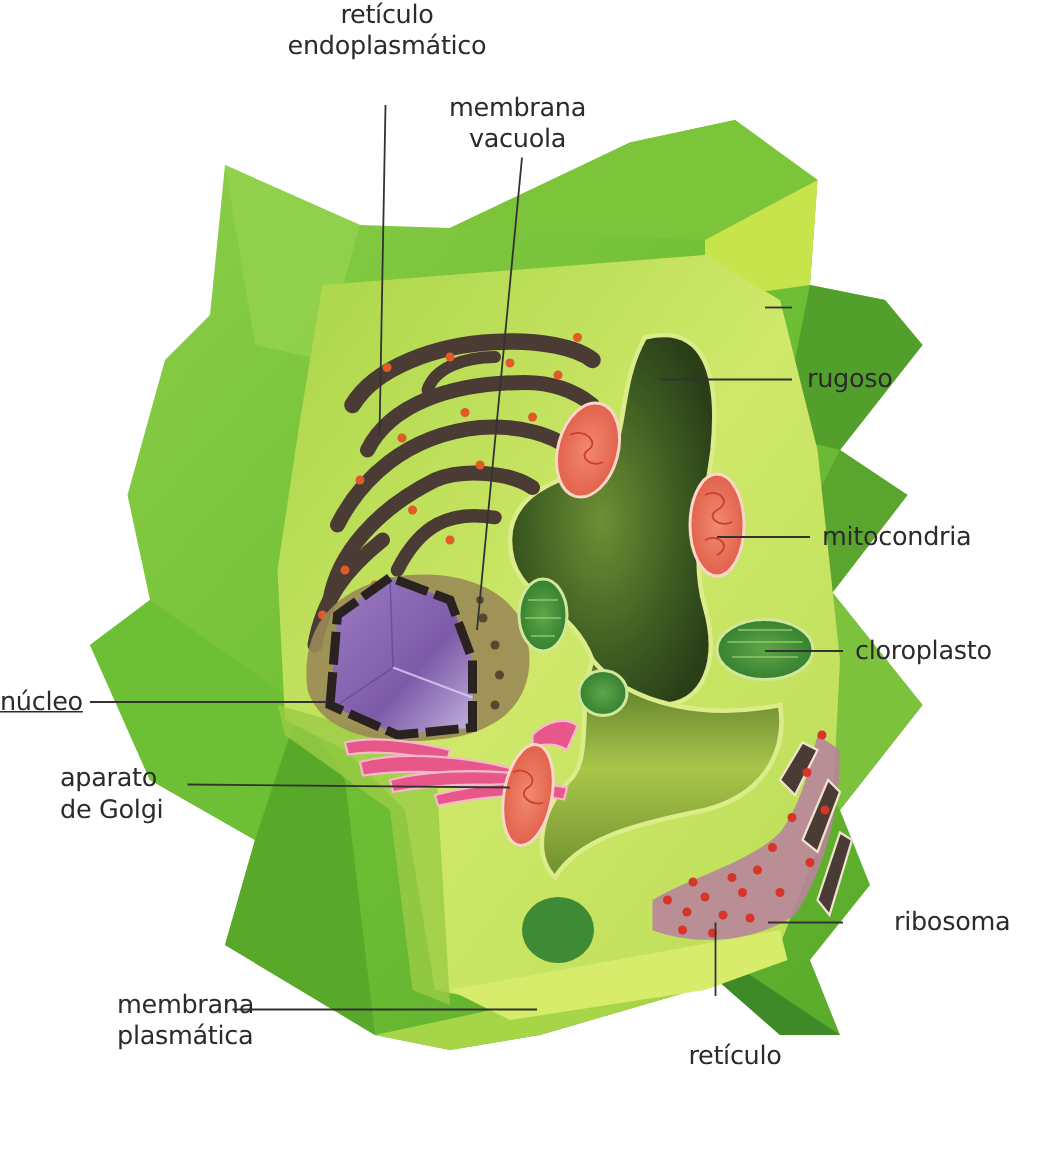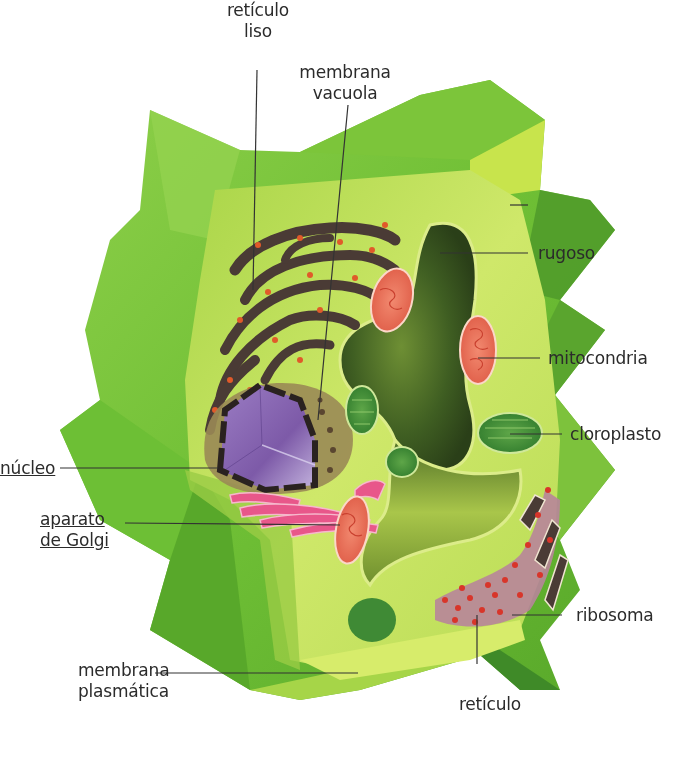--- a/index.html
+++ b/index.html
@@ -192,21 +192,21 @@
       <line x1="60" y1="468" x2="218" y2="468"></line>
       <line x1="125" y1="523" x2="340" y2="525"></line>
       <line x1="512" y1="615" x2="562" y2="615"></line>
       <line x1="155" y1="673" x2="358" y2="673"></line>
       <line x1="477" y1="615" x2="477" y2="664"></line>
     </g>
   </svg>
 
   <div class="label center" style="left:188px; top:0px; width:140px;">
     <span>retículo</span>
-    <span>liso</span>
+    <span>endoplasmático</span>
   </div>
 
   <div class="label center" style="left:290px; top:62px; width:110px;">
     <span>membrana</span>
     <span>vacuola</span>
   </div>
 
 
   <div class="label" style="left:538px; top:243px;">
     <span>rugoso</span>
@@ -217,26 +217,26 @@
   </div>
 
   <div class="label" style="left:570px; top:424px;">
     <span>cloroplasto</span>
   </div>
 
   <div class="label" style="left:0px; top:458px;text-decoration:underline;">
     <span>núcleo</span>
   </div>
 
-  <div class="label" style="left:40px; top:509px;text-decoration:underline;">
+  <div class="label" style="left:40px; top:509px;">
     <span>aparato</span>
     <span>de Golgi</span>
   </div>
 
-  <div class="label" style="left:576px; top:605px;">
+  <div class="label" style="left:596px; top:605px;">
     <span>ribosoma</span>
   </div>
 
   <div class="label" style="left:78px; top:660px;">
     <span>membrana</span>
     <span>plasmática</span>
   </div>
 
   <div class="label center" style="left:370px; top:694px; width:240px;">
     <span>retículo</span>

